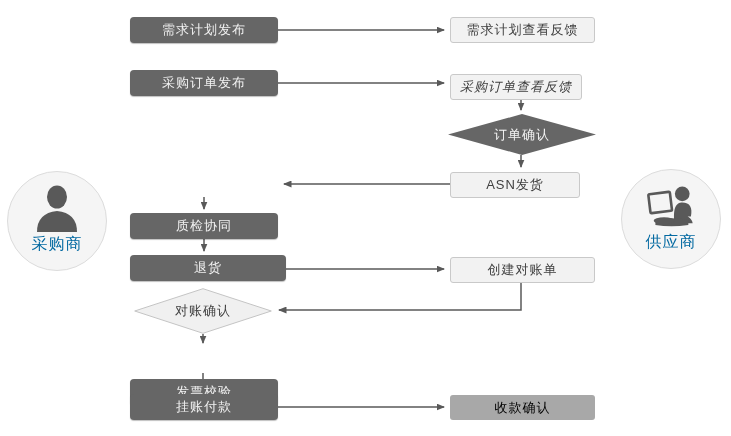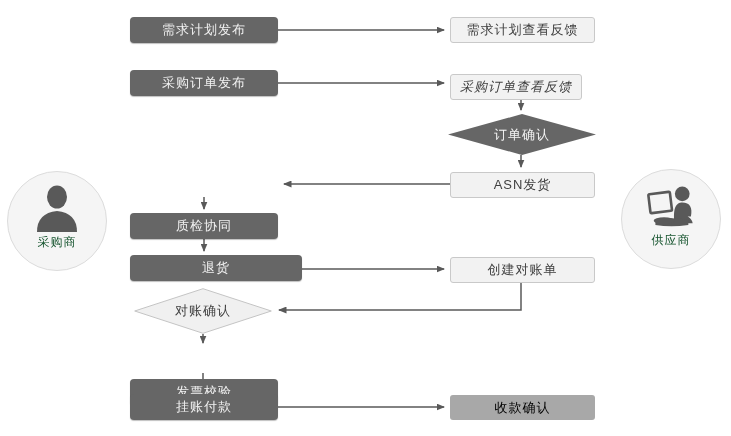--- a/index.html
+++ b/index.html
@@ -16,21 +16,21 @@
   .diamond{position:absolute;display:flex;align-items:center;justify-content:center;font-size:13px;letter-spacing:1px;}
   .diamond svg{position:absolute;left:0;top:0;width:100%;height:100%;}
   .diamond .diamond-label{position:relative;z-index:1;}
   .diamond.dark-diamond .diamond-label{color:#f5f5f5;}
   .diamond.light-diamond .diamond-label{color:#404040;}
 
   .actor{position:absolute;width:100px;height:100px;border-radius:50%;
          background:#f5f5f5;border:1px solid #dcdcdc;box-sizing:border-box;
          display:flex;flex-direction:column;align-items:center;justify-content:flex-start;}
   .actor-icon{margin-top:12px;width:52px;height:48px;}
-  .actor-label{font-size:12px;color:#14532d;letter-spacing:1px;margin-top:2px;}
+  .actor-label{font-size:16px;color:#0369a1;letter-spacing:1px;margin-top:2px;}
 </style>
 </head>
 <body>
 
 <div class="canvas">
 
   <svg class="connectors" viewBox="0 0 731 436">
     <defs>
       <marker id="ar" markerWidth="9" markerHeight="7" refX="7.5" refY="3.5" orient="auto" markerUnits="userSpaceOnUse">
         <path d="M0,0 L8.5,3.5 L0,7 Z" fill="#595959"></path>
@@ -73,34 +73,34 @@
       <g fill="#f5f5f5" stroke="#595959" stroke-width="3">
         <rect x="5" y="9" width="25" height="22" rx="1.5" transform="rotate(-7 17 20)"></rect>
       </g>
     </svg>
     <div class="actor-label">供应商</div>
   </div>
 
   <div class="node dark" style="left:130px;top:70px;width:148px;height:26px;">采购订单发布</div>
   <div class="node dark" style="left:130px;top:17px;width:148px;height:26px;">需求计划发布</div>
   <div class="node dark" style="left:130px;top:213px;width:148px;height:26px;">质检协同</div>
-  <div class="node dark" style="left:130px;top:255px;width:172px;height:26px;">退货</div>
+  <div class="node dark" style="left:130px;top:255px;width:156px;height:26px;">退货</div>
   <div class="node dark" style="left:130px;top:347px;width:148px;height:26px;margin-top:32px;">发票校验</div>
   <div class="node dark" style="left:130px;top:394px;width:148px;height:26px;">挂账付款</div>
 
   <div class="diamond light-diamond" style="left:134px;top:288px;width:138px;height:46px;justify-content:center;">
     <svg viewBox="0 0 138 46" preserveAspectRatio="none">
       <polygon points="69,0.7 137.3,23 69,45.3 0.7,23" fill="#f0f0f0" stroke="#c4c4c4" stroke-width="1"></polygon>
     </svg>
     <span class="diamond-label">对账确认</span>
   </div>
 
   <div class="node light" style="left:450px;top:17px;width:145px;height:26px;">需求计划查看反馈</div>
   <div class="node light" style="left:450px;top:74px;width:132px;height:26px;font-style:italic;">采购订单查看反馈</div>
-  <div class="node light" style="left:450px;top:172px;width:145px;height:26px;">ASN发货</div>
+  <div class="node light" style="left:450px;top:172px;width:130px;height:26px;">ASN发货</div>
   <div class="node light" style="left:450px;top:257px;width:145px;height:26px;">创建对账单</div>
 
   <div class="diamond dark-diamond" style="left:448px;top:114px;width:148px;height:41px;">
     <svg viewBox="0 0 148 41" preserveAspectRatio="none">
       <polygon points="74,0 148,20.5 74,41 0,20.5" fill="#666666"></polygon>
     </svg>
     <span class="diamond-label">订单确认</span>
   </div>
 
   <div class="node muted" style="left:450px;top:395px;width:145px;height:25px;">收款确认</div>

